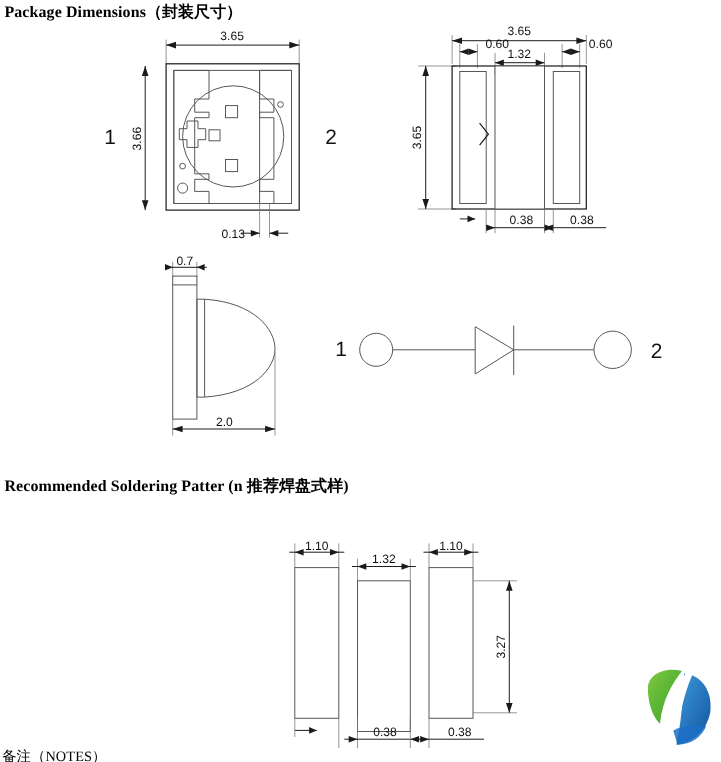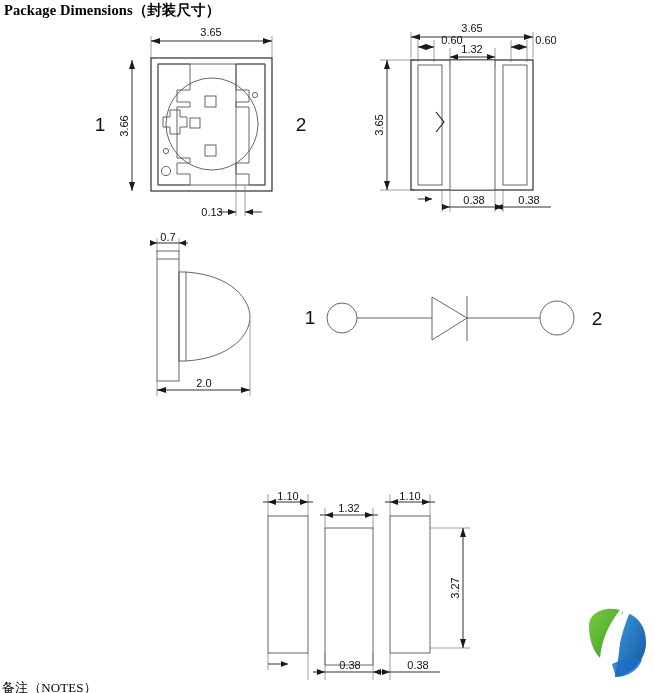--- a/index.html
+++ b/index.html
@@ -51,20 +51,21 @@
     width:64px;height:80px;
   }
 </style>
 </head>
 <body>
 
 <div class="sheet">
 
   <div class="heading" id="title-package">Package Dimensions（封装尺寸）</div>
 
+  <div class="heading" id="title-solder">Recommended Soldering Patter (n 推荐焊盘式样)</div>
 
   <div class="heading" id="notes-label">备注（NOTES）</div>
 
   <svg class="svg-layer" viewBox="0 0 655 693">
 
     <g>
 
       <line class="extln" x1="151" y1="36" x2="151" y2="58"></line>
       <line class="extln" x1="272" y1="36" x2="272" y2="58"></line>
       <line class="dimln" x1="151" y1="41" x2="272" y2="41"></line>

